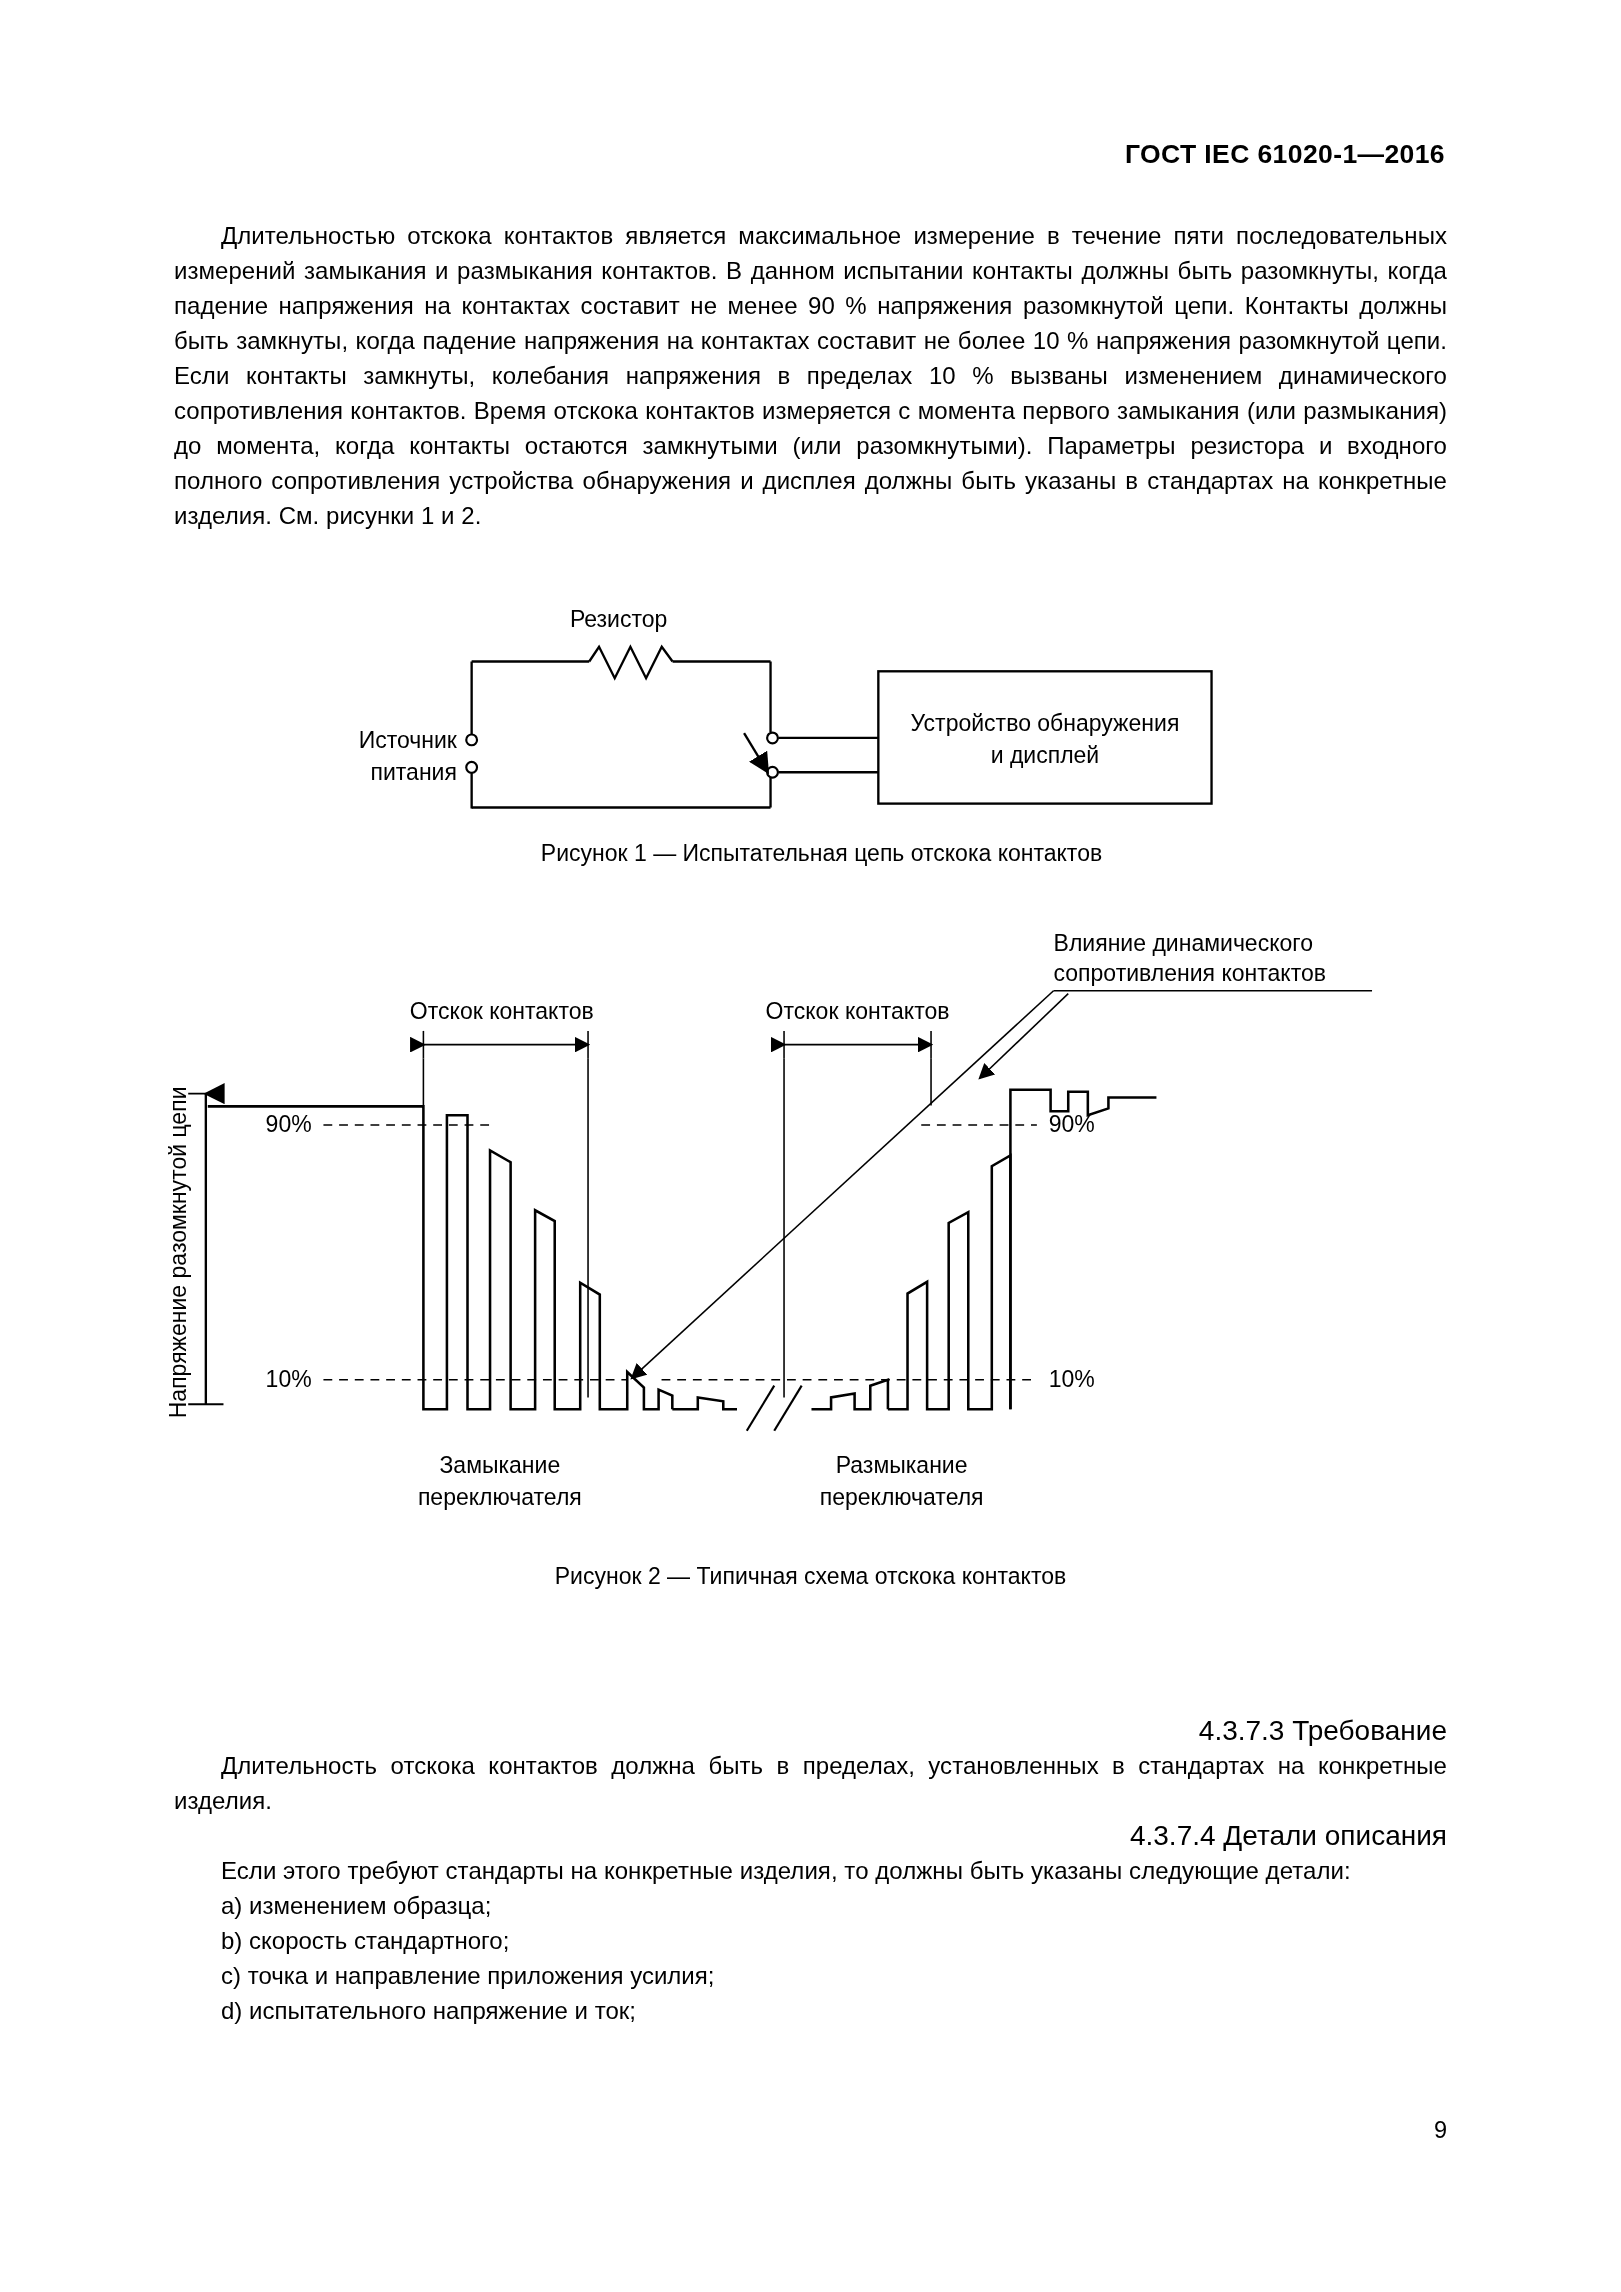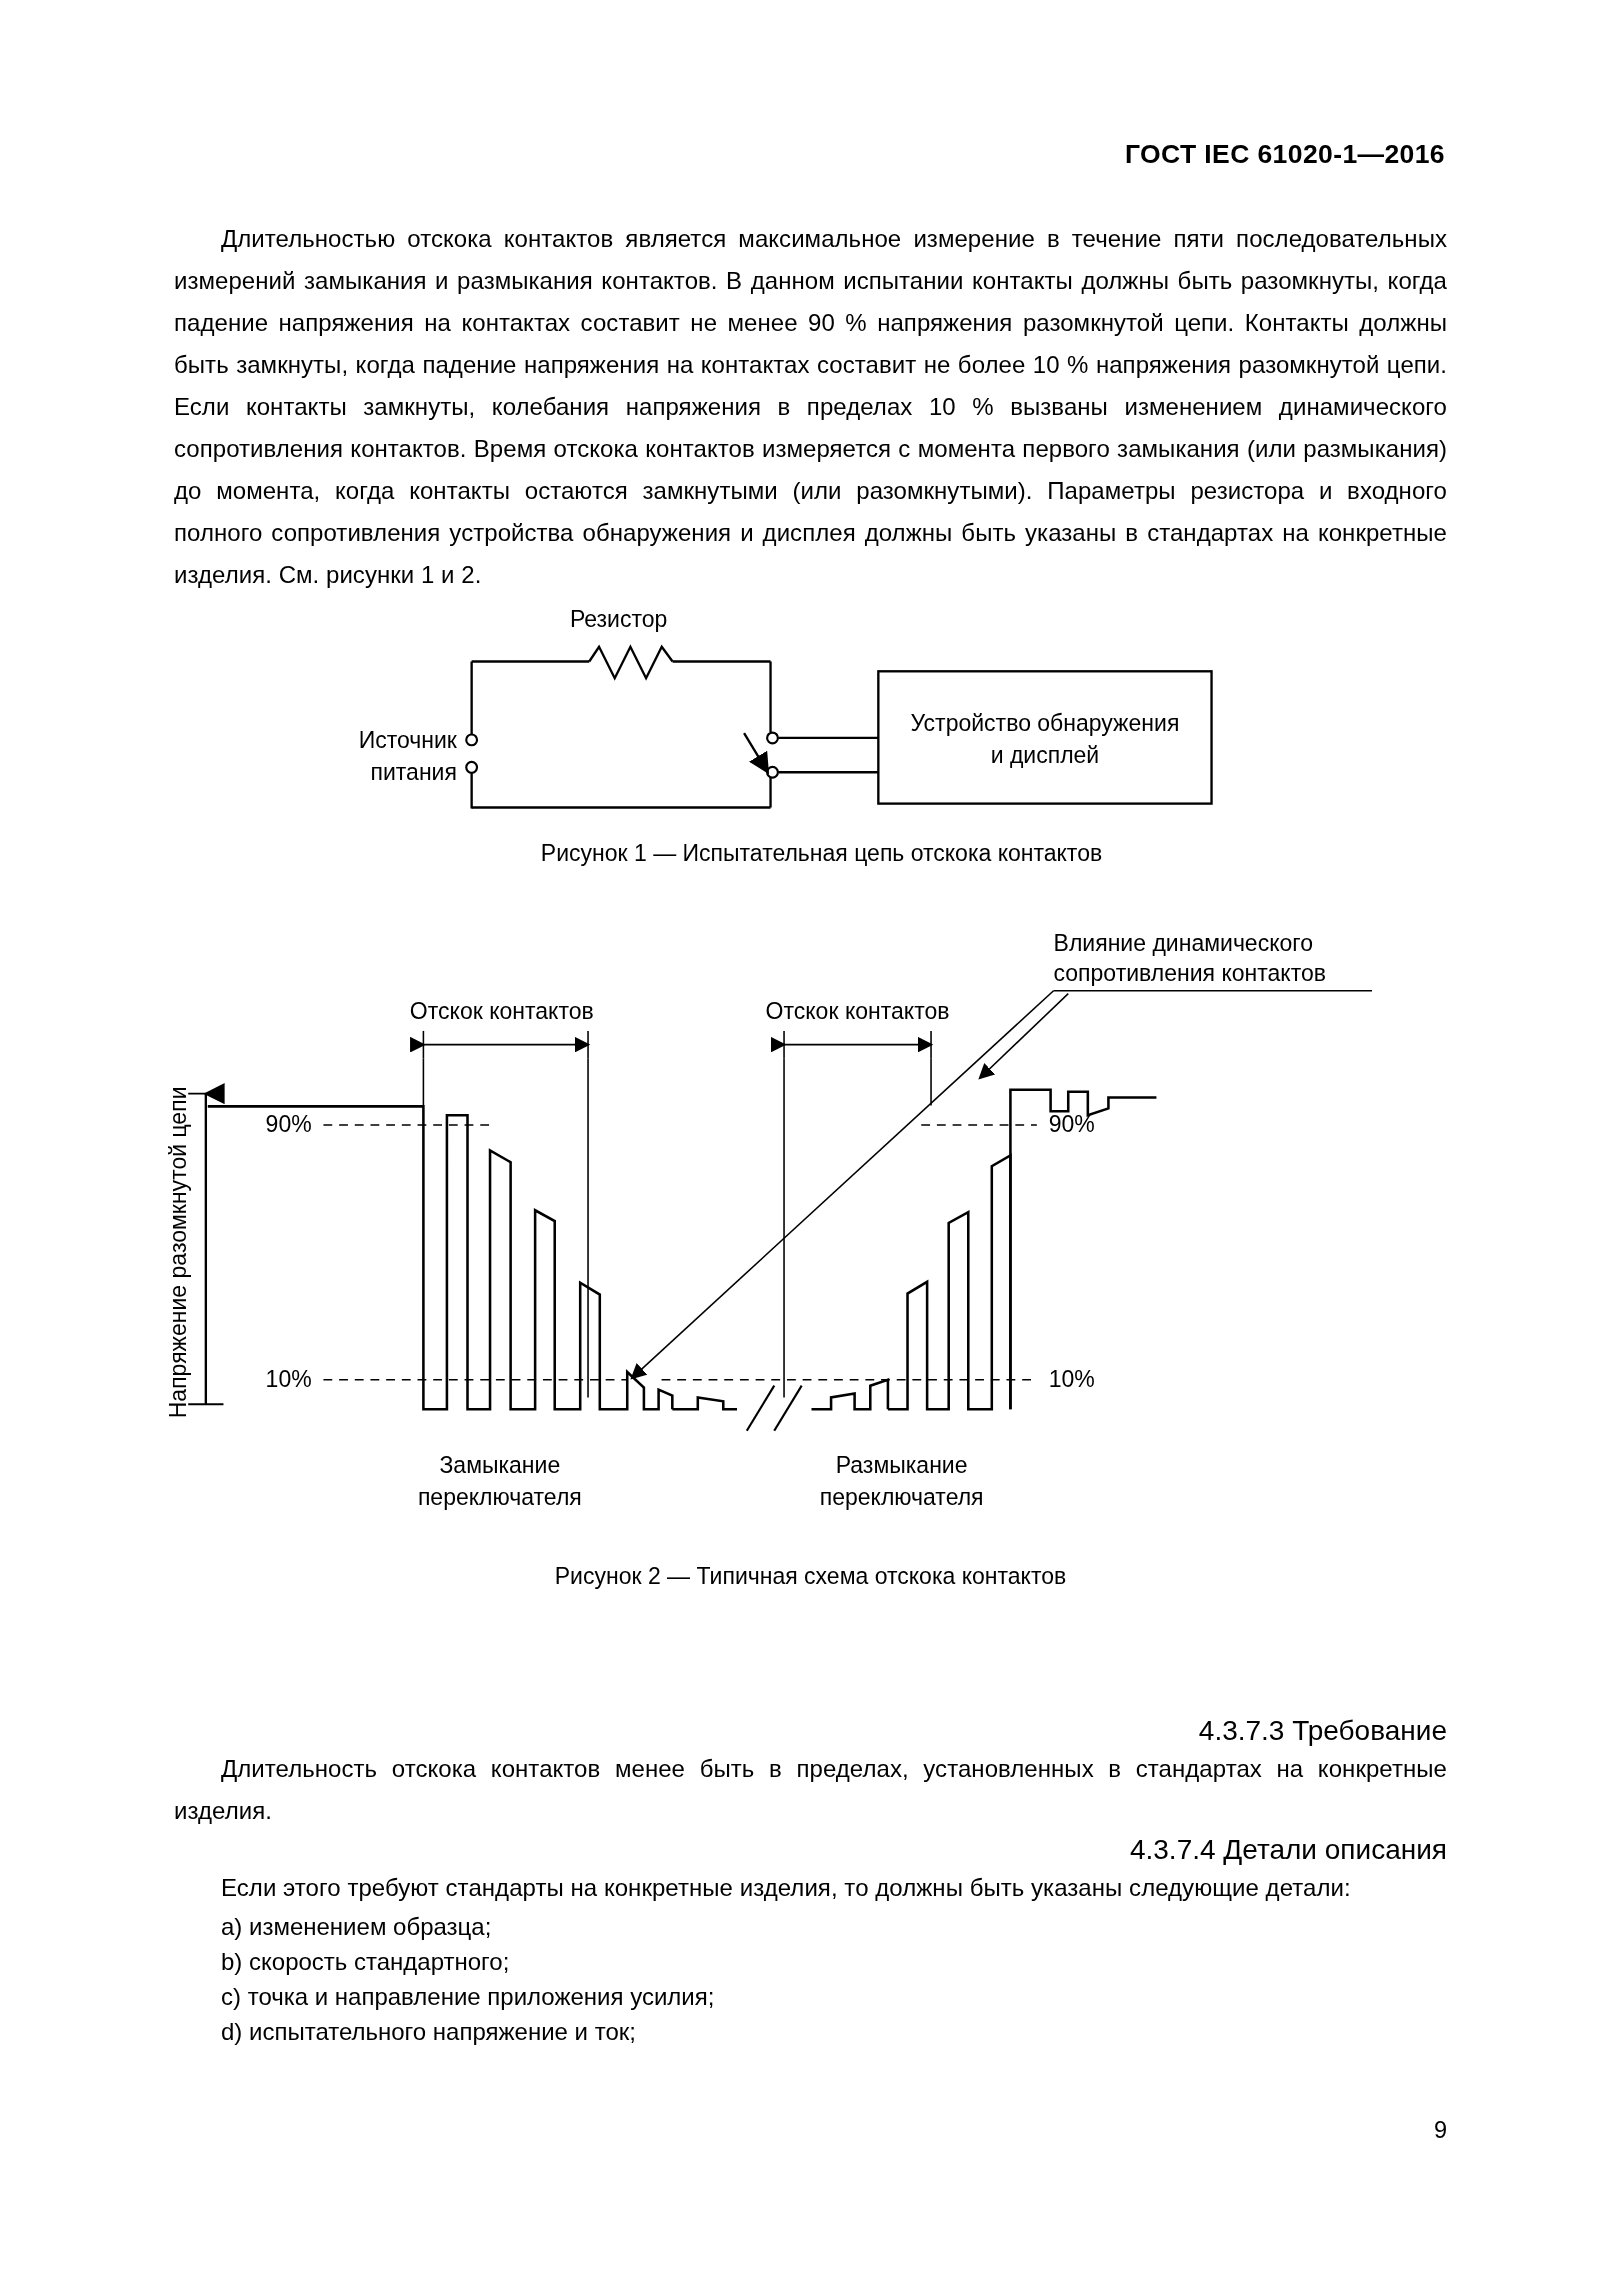--- a/index.html
+++ b/index.html
@@ -35,21 +35,21 @@
   
   .content {
     position: absolute;
     left: 174px;
     right: 174px;
     top: 218px;
   }
   p.body {
     margin: 0;
     font-size: 24px;
-    line-height: 42px;
+    line-height: 35px;
     text-align: justify;
     text-justify: inter-word;
     text-indent: 47px;
     letter-spacing: 0.05px;
     hyphens: manual;
   }
 
   
   .figure {
     position: absolute;
@@ -245,21 +245,21 @@
 
       <text x="920" y="555" font-size="23.5" text-anchor="middle">Размыкание</text>
       <text x="920" y="588" font-size="23.5" text-anchor="middle">переключателя</text>
 
       <text x="827" y="668" font-size="23.5" text-anchor="middle">Рисунок 2 — Типичная схема отскока контактов</text>
     </svg>
   </div>
 
   <div class="lower">
     <p class="sec-head">4.3.7.3 Требование</p>
-    <p class="body">Длительность отскока контактов менее быть в пределах, установленных в стандартах на конкретные изделия.</p>
+    <p class="body">Длительность отскока контактов должна быть в пределах, установленных в стандартах на конкретные изделия.</p>
     <p class="sec-head">4.3.7.4 Детали описания</p>
     <p class="body">Если этого требуют стандарты на конкретные изделия, то должны быть указаны следующие детали:</p>
     <ul class="items">
       <li>a) изменением образца;</li>
       <li>b) скорость стандартного;</li>
       <li>c) точка и направление приложения усилия;</li>
       <li>d) испытательного напряжение и ток;</li>
     </ul>
   </div>
 

